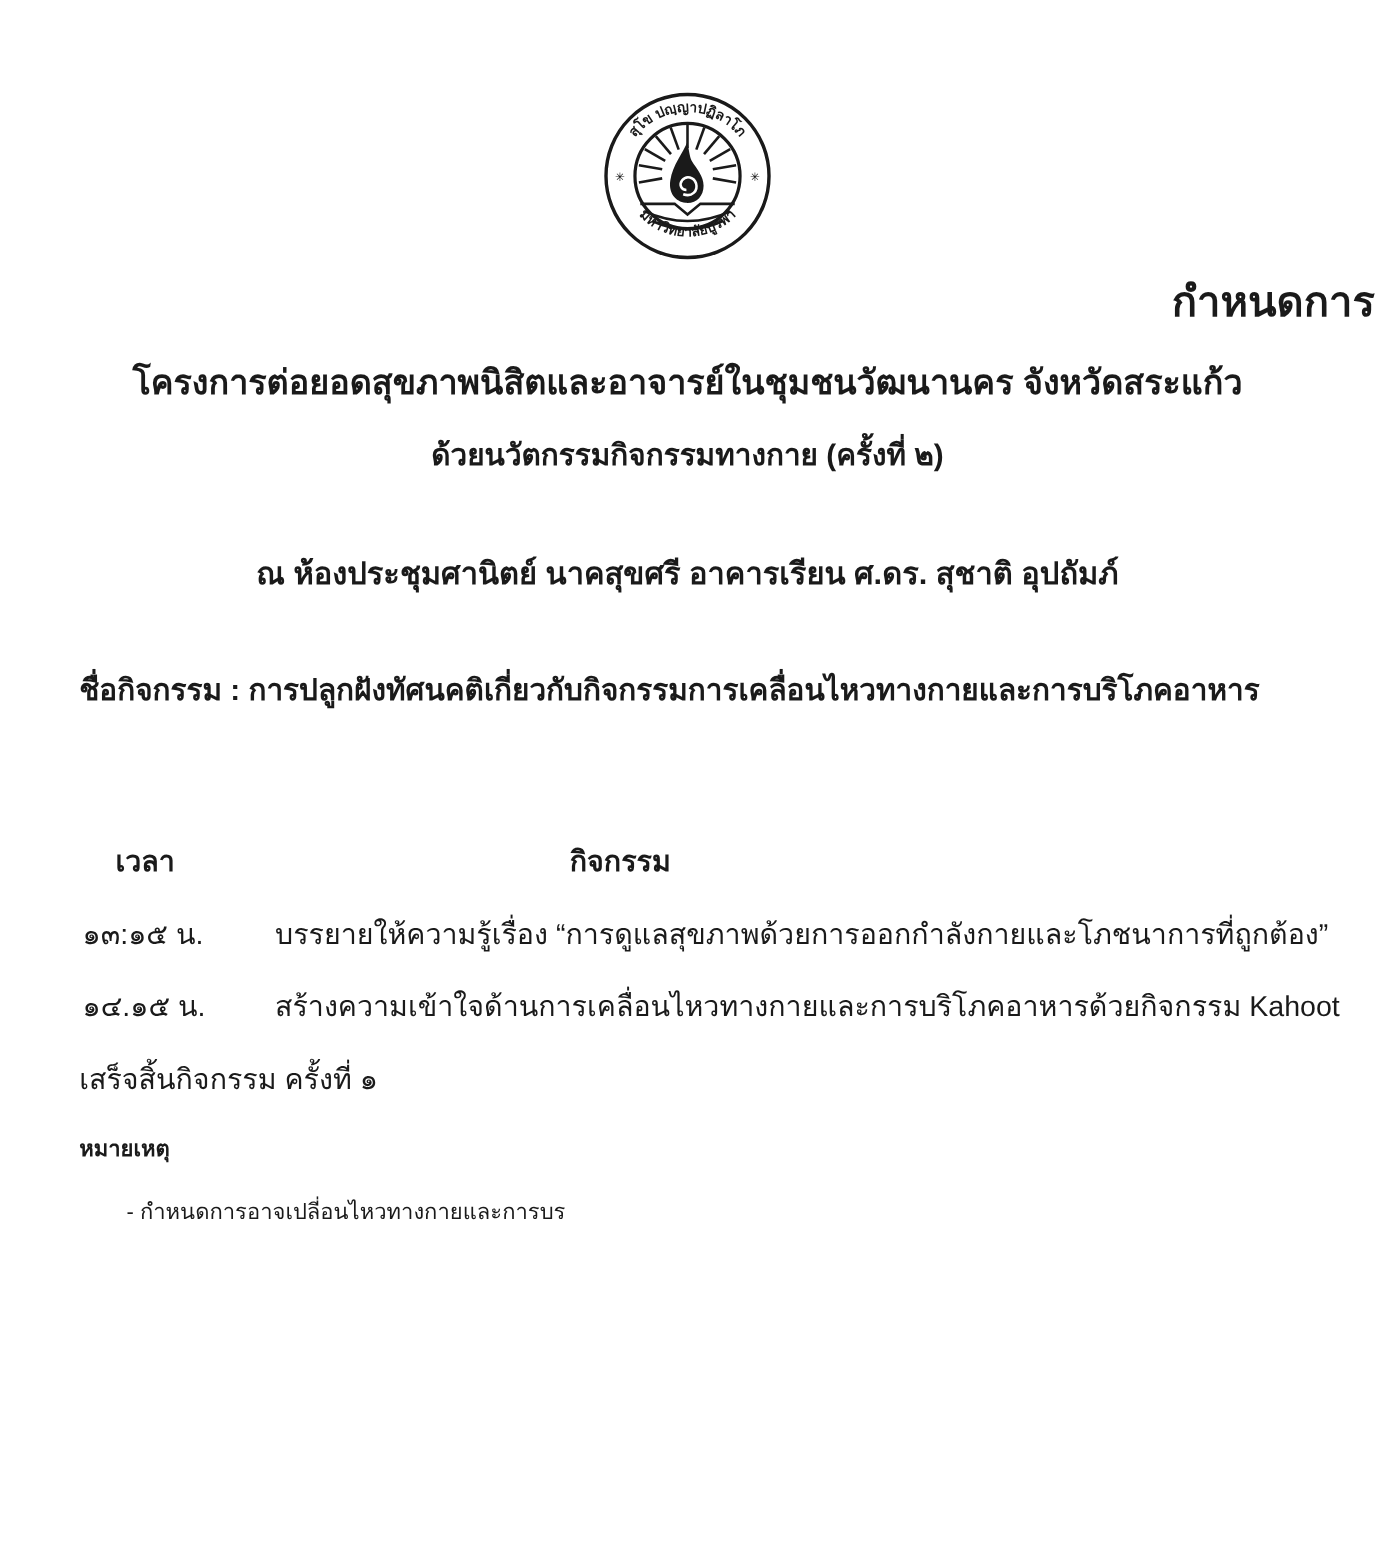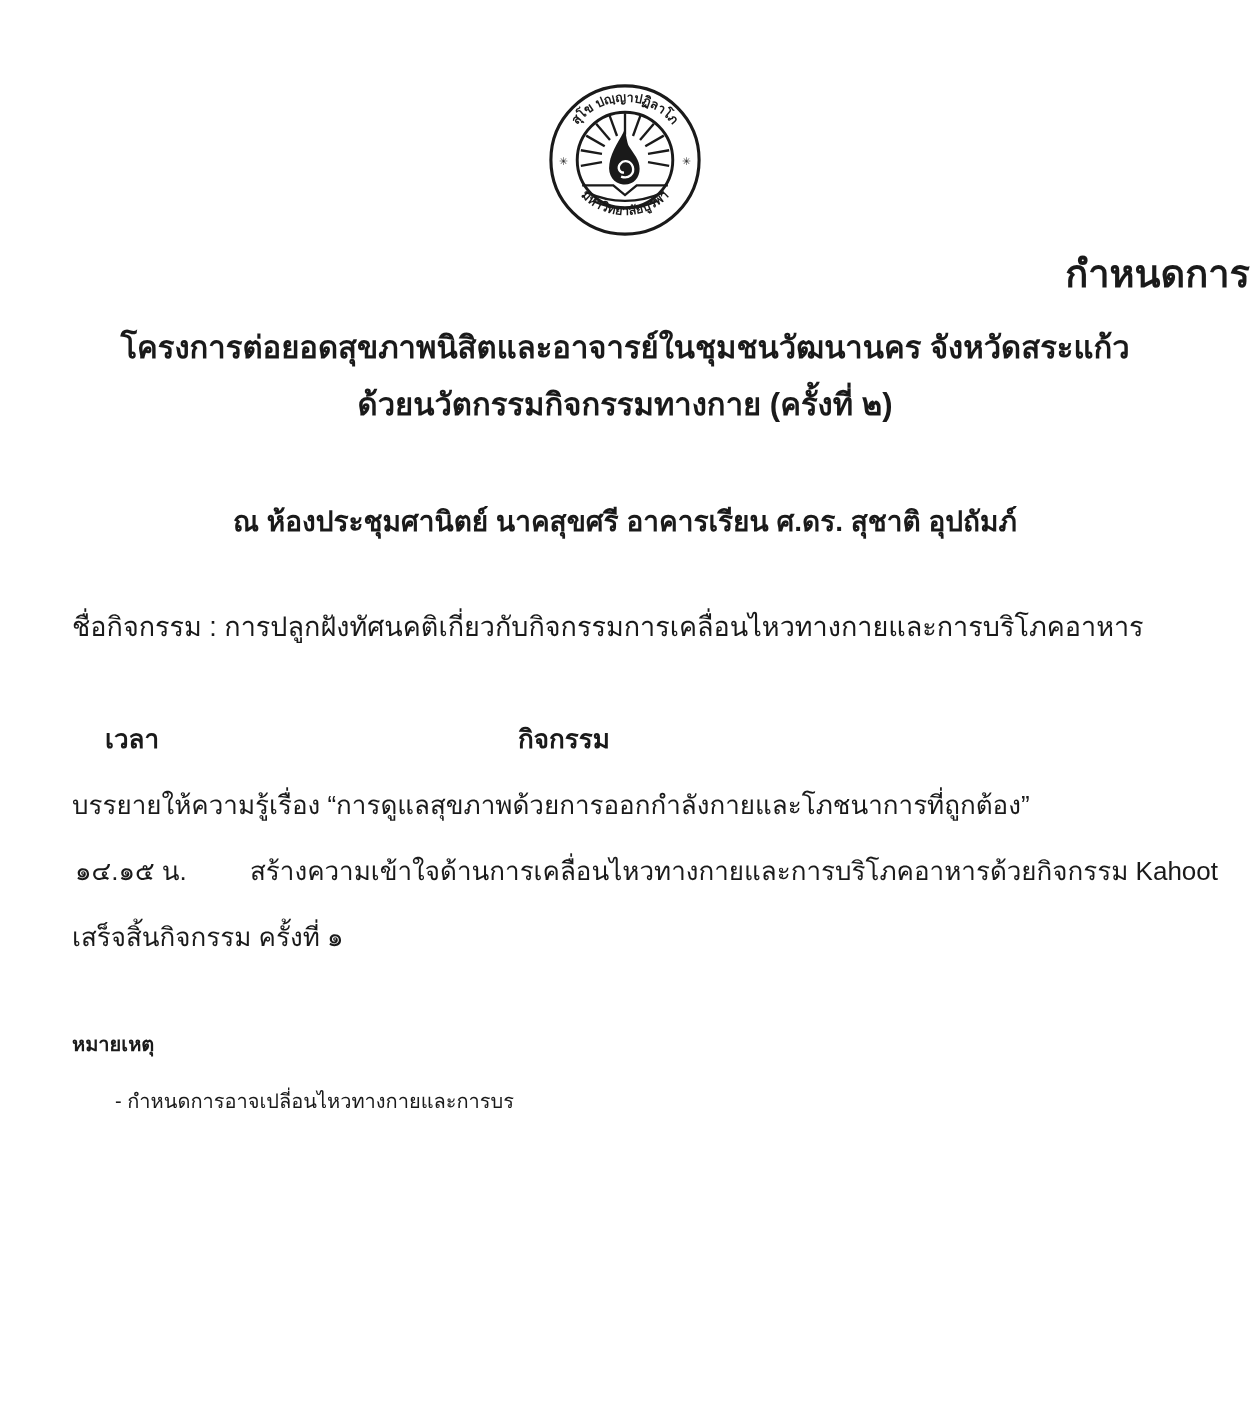--- a/index.html
+++ b/index.html
@@ -13,36 +13,36 @@
     overflow:hidden;
   }
   .centered { position:absolute; left:0; right:0; text-align:center; white-space:nowrap; }
   .bold { font-weight:700; }
 
   .logo-wrap { position:absolute; top:82px; left:0; right:0; text-align:center; }
   .logo-wrap svg { display:inline-block; }
 
   .doc-title   { top:243px; font-size:38px;text-align:right; }
   .proj-line1  { top:322px; font-size:31px; }
-  .proj-line2  { top:379px; font-size:31px;text-align:center; }
+  .proj-line2  { top:392px; font-size:27px;text-align:center; }
   .date-line   { top:443px; font-size:28px; }
   .venue-line  { top:499px; font-size:28px; }
 
   .activity-line {
     position:absolute; top:605px; left:72px; right:30px;
-    font-size:27px; font-weight:400; white-space:nowrap;
+    font-size:27px; font-weight:700; white-space:nowrap;
   }
 
   .schedule { position:absolute; top:718px; left:72px; right:30px; font-size:26px; }
   .sched-header, .sched-row {
     display:grid; grid-template-columns:178px 1fr;
     align-items:baseline;
   }
   .sched-header { font-weight:700; }
-  .head-time { padding-left:33px; }
+  .head-time { padding-left:33px;margin-top:44px; }
   .head-activity { padding-left:268px; }
   .cell-time { padding-left:3px; white-space:nowrap; }
   .cell-activity { white-space:nowrap; }
   .sched-row { margin-top:25px; }
   .sched-header { margin-bottom:0; }
   .sched-row:first-of-type { margin-top:24px; }
 
   .notes { position:absolute; top:1028px; left:72px; right:72px; font-size:20px; }
   .notes-header { font-weight:700; }
   .note-item { margin-top:25px; padding-left:43px; white-space:nowrap; }
@@ -104,20 +104,21 @@
   <div class="centered bold venue-line">ณ ห้องประชุมศานิตย์ นาคสุขศรี อาคารเรียน ศ.ดร. สุชาติ อุปถัมภ์</div>
 
   <div class="activity-line">ชื่อกิจกรรม : การปลูกฝังทัศนคติเกี่ยวกับกิจกรรมการเคลื่อนไหวทางกายและการบริโภคอาหาร</div>
 
   <div class="schedule">
     <div class="sched-header">
       <div class="head-time">เวลา</div>
       <div class="head-activity">กิจกรรม</div>
     </div>
     <div class="sched-row">
+      <div class="cell-time">๑๓:๑๕ น.</div>
       <div class="cell-activity">บรรยายให้ความรู้เรื่อง “การดูแลสุขภาพด้วยการออกกำลังกายและโภชนาการที่ถูกต้อง”</div>
     </div>
     <div class="sched-row">
       <div class="cell-time">๑๔.๑๕ น.</div>
       <div class="cell-activity">สร้างความเข้าใจด้านการเคลื่อนไหวทางกายและการบริโภคอาหารด้วยกิจกรรม Kahoot</div>
     </div>
     <div class="sched-row">
       <div class="cell-activity">เสร็จสิ้นกิจกรรม ครั้งที่ ๑</div>
     </div>
   </div>

